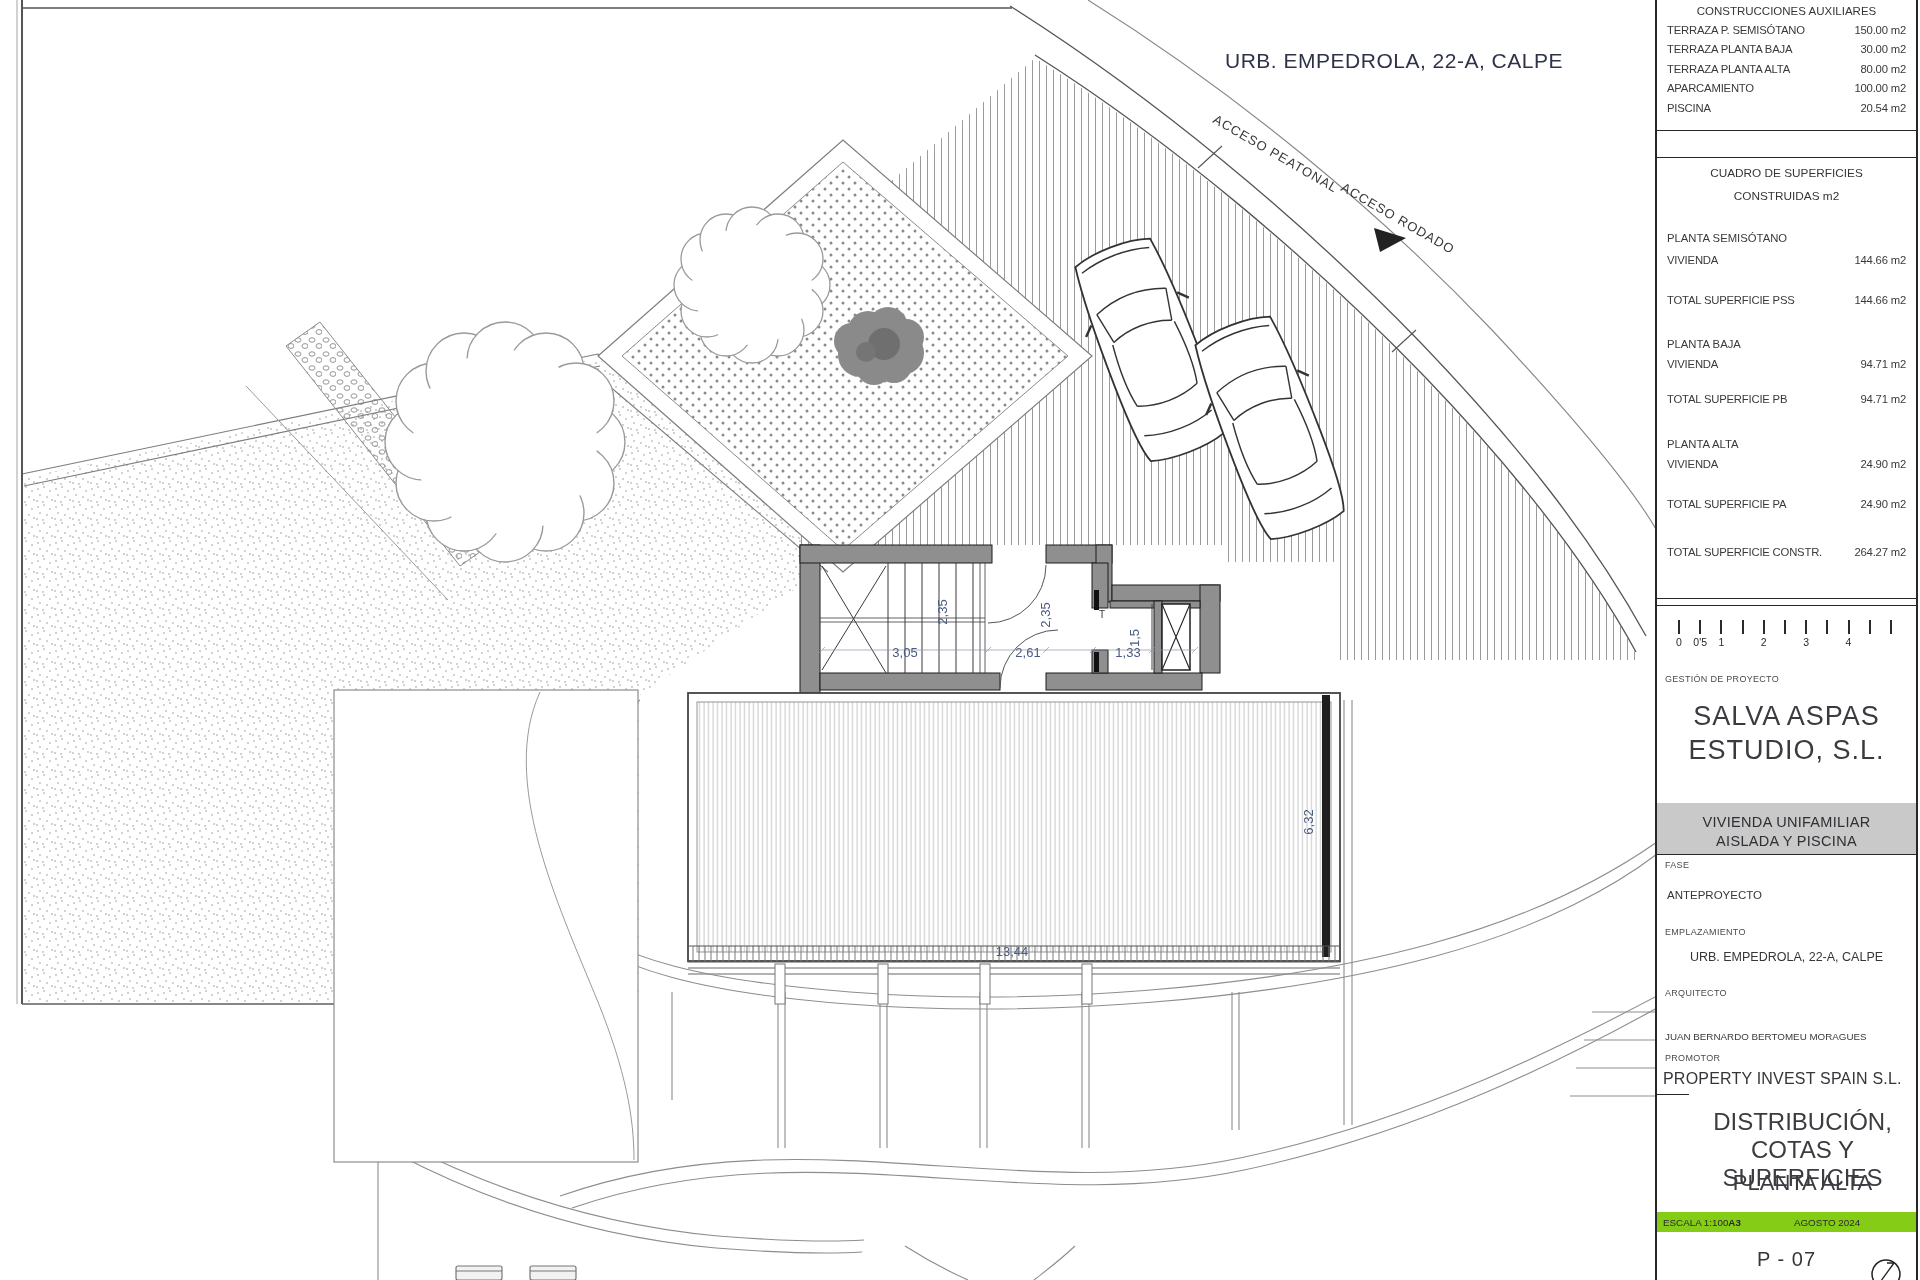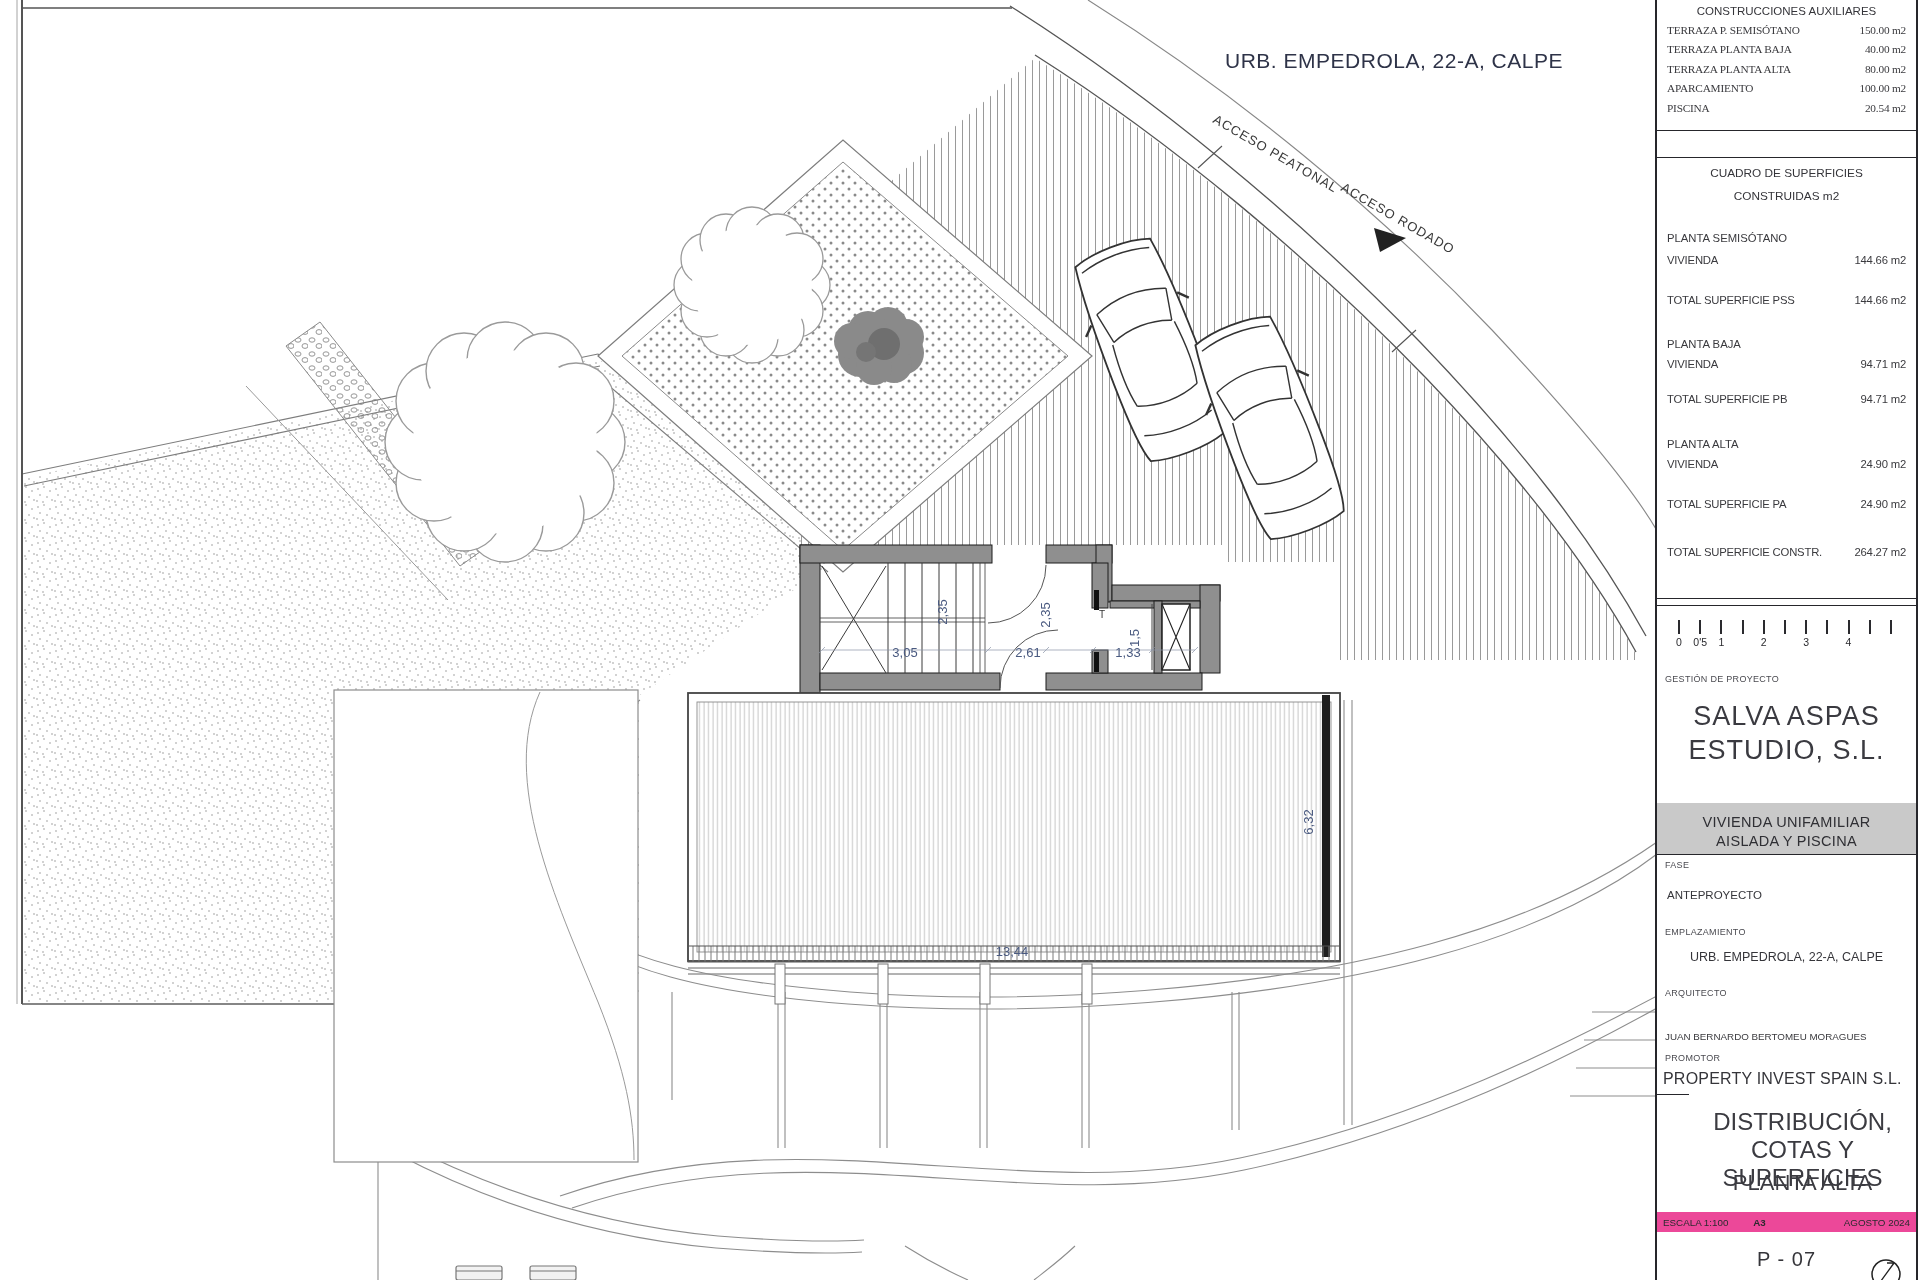--- a/index.html
+++ b/index.html
@@ -8,39 +8,39 @@
   .plan-svg{position:absolute;left:0;top:0;}
   
   .tb-col{position:absolute;left:1655px;top:0;width:259px;height:1280px;background:#fff;
           border-left:2px solid #26262b;border-right:2px solid #26262b;}
   .tb-box{position:absolute;left:0;right:0;border-bottom:1.6px solid #26262b;background:#fff;}
   .tb-box.no-b{border-bottom:none;}
   .tb-box.topline{border-top:1.6px solid #26262b;}
   .aux-title{text-align:center;padding-top:5px;font-size:11.5px;color:#35353a;}
   .aux-rows{margin-top:4px;}
   .aux-row{display:flex;justify-content:space-between;padding:0 10px;font-size:11.3px;
-           line-height:19.4px;color:#3a3a3e;letter-spacing:-0.2px;font-family:Liberation Serif, serif;}
+           line-height:19.4px;color:#3a3a3e;letter-spacing:-0.2px;}
   .sup-item{position:absolute;left:10px;right:10px;display:flex;justify-content:space-between;
             font-size:11.3px;color:#3a3a3e;letter-spacing:-0.2px;}
   .sup-head{position:absolute;left:10px;font-size:11.3px;color:#3a3a3e;text-align:right;}
   .sup-title{position:absolute;left:0;right:0;text-align:center;font-size:11.8px;color:#35353a;}
   .scale-ticks{position:absolute;left:12px;top:14px;width:232px;display:flex;justify-content:space-between;}
   .scale-tick{width:20px;display:flex;flex-direction:column;align-items:center;}
   .scale-tick .bar{width:2px;height:14px;background:#2a2a2e;}
   .scale-tick .lbl{font-size:10.5px;margin-top:2px;color:#2a2a2e;}
   .gestion-label,.small-label{position:absolute;left:8px;top:5px;font-size:9px;color:#4a4a50;letter-spacing:0.3px;}
   .studio{position:absolute;left:0;right:0;text-align:center;font-size:27px;letter-spacing:1px;color:#3a3a40;}
   .banner{background:#c9c9c9;text-align:center;font-size:14.5px;color:#2f2f34;letter-spacing:0.3px;}
   .banner div{line-height:19px;}
   .field-value{position:absolute;left:10px;font-size:11.5px;color:#35353a;}
   .field-value.center{left:0;right:0;text-align:center;}
   .arch-name{position:absolute;left:8px;top:4px;font-size:9.8px;color:#3a3a3e;}
   .promotor-val{position:absolute;left:6px;right:6px;top:22px;font-size:16px;color:#35353a;letter-spacing:0.2px;}
   .dwg-title{position:absolute;left:0;right:0;text-align:center;color:#3b3b41;}
-  .escala-bar{background:#ec4899;display:flex;justify-content:space-between;align-items:center;
+  .escala-bar{background:#84cc16;display:flex;justify-content:flex-start;align-items:center;
               padding:0 6px;font-size:9.8px;color:#2a2a2e;}
   .sheet-no{position:absolute;left:0;right:0;top:16px;text-align:center;font-size:20px;color:#35353a;letter-spacing:1px;}
   .compass{position:absolute;right:10px;top:22px;}
 </style>
 </head>
 <body>
 
 <div class="page">
 
 <svg class="plan-svg" width="1657" height="1280" viewBox="0 0 1657 1280" xmlns="http://www.w3.org/2000/svg">
@@ -245,21 +245,21 @@
 
   <div class="tb-box" style="top:0;height:130px;">
     <div class="aux-title">CONSTRUCCIONES AUXILIARES</div>
     <div class="aux-rows">
       <div class="aux-row">
         <span>TERRAZA P. SEMISÓTANO</span>
         <span>150.00 m2</span>
           </div>
       <div class="aux-row">
         <span>TERRAZA PLANTA BAJA</span>
-        <span>40.00 m2</span>
+        <span>30.00 m2</span>
           </div>
       <div class="aux-row">
         <span>TERRAZA PLANTA ALTA</span>
         <span>80.00 m2</span>
           </div>
       <div class="aux-row">
         <span>APARCAMIENTO</span>
         <span>100.00 m2</span>
           </div>
       <div class="aux-row">

